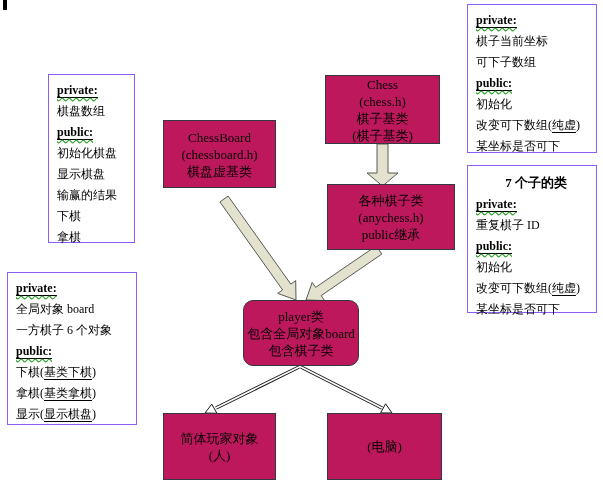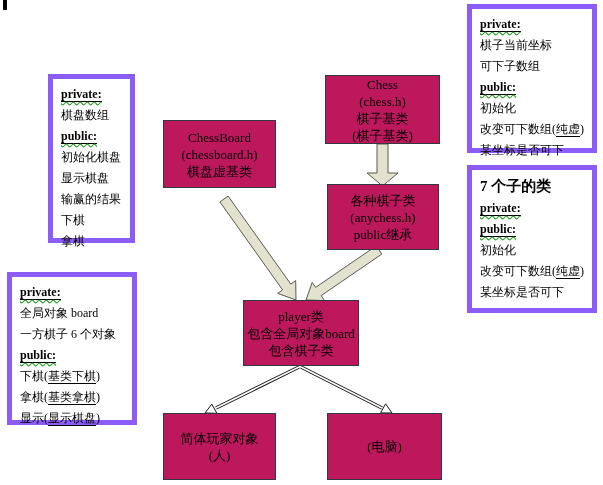--- a/index.html
+++ b/index.html
@@ -12,32 +12,32 @@
   .arrow{fill:#e2e2cf;stroke:#5a5a52;stroke-width:1;}
   .vline-outer{stroke:#1a1a1a;stroke-width:3.4;fill:none;}
   .vline-inner{stroke:#ffffff;stroke-width:1.6;fill:none;}
   .vhead{fill:#ffffff;stroke:#1a1a1a;stroke-width:1;}
   .cls{
     position:absolute;background:#be185d;border:1px solid #33393f;
     display:flex;flex-direction:column;align-items:center;justify-content:center;
     text-align:center;font-size:13px;line-height:17px;box-sizing:border-box;white-space:nowrap;
   }
   .note{
-    position:absolute;background:#ffffff;border:5px solid #8b5cf6;
+    position:absolute;background:#ffffff;border:1px solid #8b5cf6;
     box-sizing:border-box;font-size:12px;padding:5px 0 0 8px;white-space:nowrap;
   }
   .note .line{height:21px;line-height:21px;}
   .kw{font-weight:bold;text-decoration:underline;}
   .wavy{
     text-decoration-line:underline;text-decoration-style:wavy;
     text-decoration-color:#2aa12a;text-decoration-thickness:1px;text-underline-offset:3px;text-decoration:underline;
   }
   .kw.wavy{text-decoration-line:underline;text-decoration-style:wavy;text-decoration-color:#2aa12a;
     border-bottom:1px solid #000;}
-  .note-title{height:23px;line-height:23px;font-weight:bold;font-size:15px;}
+  .note-title{height:23px;line-height:23px;font-weight:bold;font-size:13px;text-align:center;}
 </style>
 </head>
 <body>
 
 <div id="canvas">
 
   <div class="cursor-mark"></div>
 
   <svg class="connectors" viewBox="0 0 603 485">
 
@@ -66,27 +66,27 @@
     <div>棋盘虚基类</div>
   </div>
 
   <div class="cls" style="left:325px;top:75px;width:115px;height:69px;">
     <div>Chess</div>
     <div>(chess.h)</div>
     <div>棋子基类</div>
     <div>(棋子基类)</div>
   </div>
 
-  <div class="cls" style="left:327px;top:184px;width:112px;height:66px;">
+  <div class="cls" style="left:327px;top:184px;width:128px;height:66px;">
     <div>各种棋子类</div>
     <div>(anychess.h)</div>
     <div>public继承</div>
   </div>
 
-  <div class="cls" style="left:243px;top:300px;width:116px;height:66px;">
+  <div class="cls" style="left:243px;top:300px;width:116px;height:66px;border-radius:10px;">
     <div>player类</div>
     <div>包含全局对象board</div>
     <div>包含棋子类</div>
   </div>
 
   <div class="cls" style="left:163px;top:413px;width:113px;height:67px;">
     <div>简体玩家对象</div>
     <div>(人)</div>
   </div>
 
@@ -111,20 +111,21 @@
     <div class="line">可下子数组</div>
     <div class="line"><span class="kw wavy">public:</span></div>
     <div class="line">初始化</div>
     <div class="line"><span>改变可下数组(</span><span class="wavy">纯虚</span><span>)</span></div>
     <div class="line">某坐标是否可下</div>
   </div>
 
   <div class="note" style="left:467px;top:165px;width:130px;height:148px;">
     <div class="note-title">7 个子的类</div>
     <div class="line"><span class="kw wavy">private:</span></div>
+    <div class="line">重复棋子 ID</div>
     <div class="line"><span class="kw wavy">public:</span></div>
     <div class="line">初始化</div>
     <div class="line"><span>改变可下数组(</span><span class="wavy">纯虚</span><span>)</span></div>
     <div class="line">某坐标是否可下</div>
   </div>
 
   <div class="note" style="left:7px;top:272px;width:130px;height:153px;">
     <div class="line"><span class="kw wavy">private:</span></div>
     <div class="line">全局对象 board</div>
     <div class="line">一方棋子 6 个对象</div>

